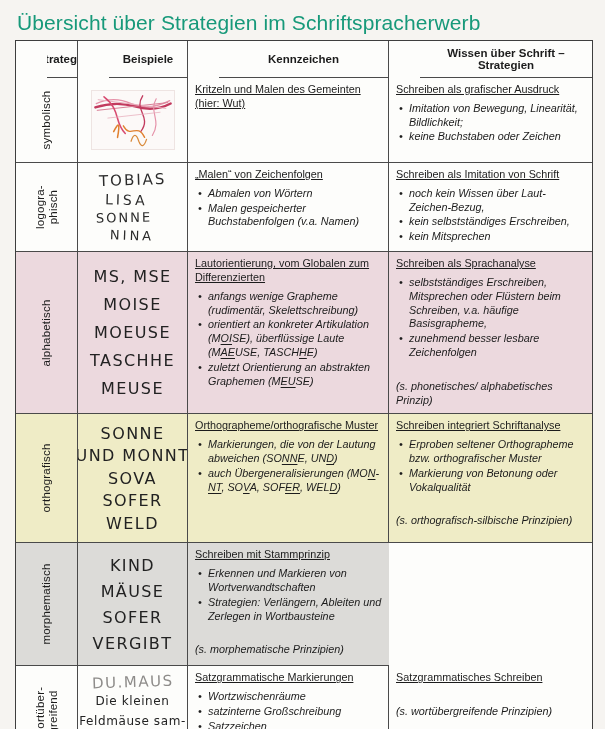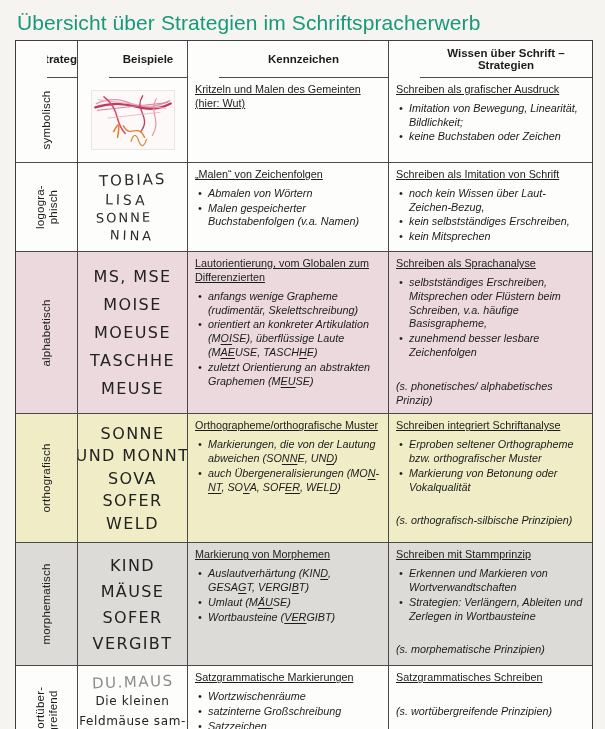--- a/index.html
+++ b/index.html
@@ -233,28 +233,20 @@
           <div>morphematisch</div>
         </div>
     </div>
     <div class="cell ex-cell">
       <div class="ex-word">KIND</div>
       <div class="ex-word">MÄUSE</div>
       <div class="ex-word">SOFER</div>
       <div class="ex-word">VERGIBT</div>
     </div>
     <div class="cell txt-cell">
-      <p class="cth">Markierung von Morphemen</p>
-      <ul class="blist">
-        <li>Auslautverhärtung (KIN<u>D</u>, GESA<u>G</u>T, VERGI<u>B</u>T)</li>
-        <li>Umlaut (M<u>ÄU</u>SE)</li>
-        <li>Wortbausteine (<u>VER</u>GIBT)</li>
-      </ul>
-    </div>
-    <div class="cell txt-cell">
       <p class="cth">Schreiben mit Stammprinzip</p>
       <ul class="blist">
         <li>Erkennen und Markieren von Wortverwandtschaften</li>
         <li>Strategien: Verlängern, Ableiten und Zerlegen in Wortbausteine</li>
       </ul>
       <p class="note">(s. morphematische Prinzipien)</p>
     </div>
   </div>
 
   <div class="row" style="min-height:92px">

